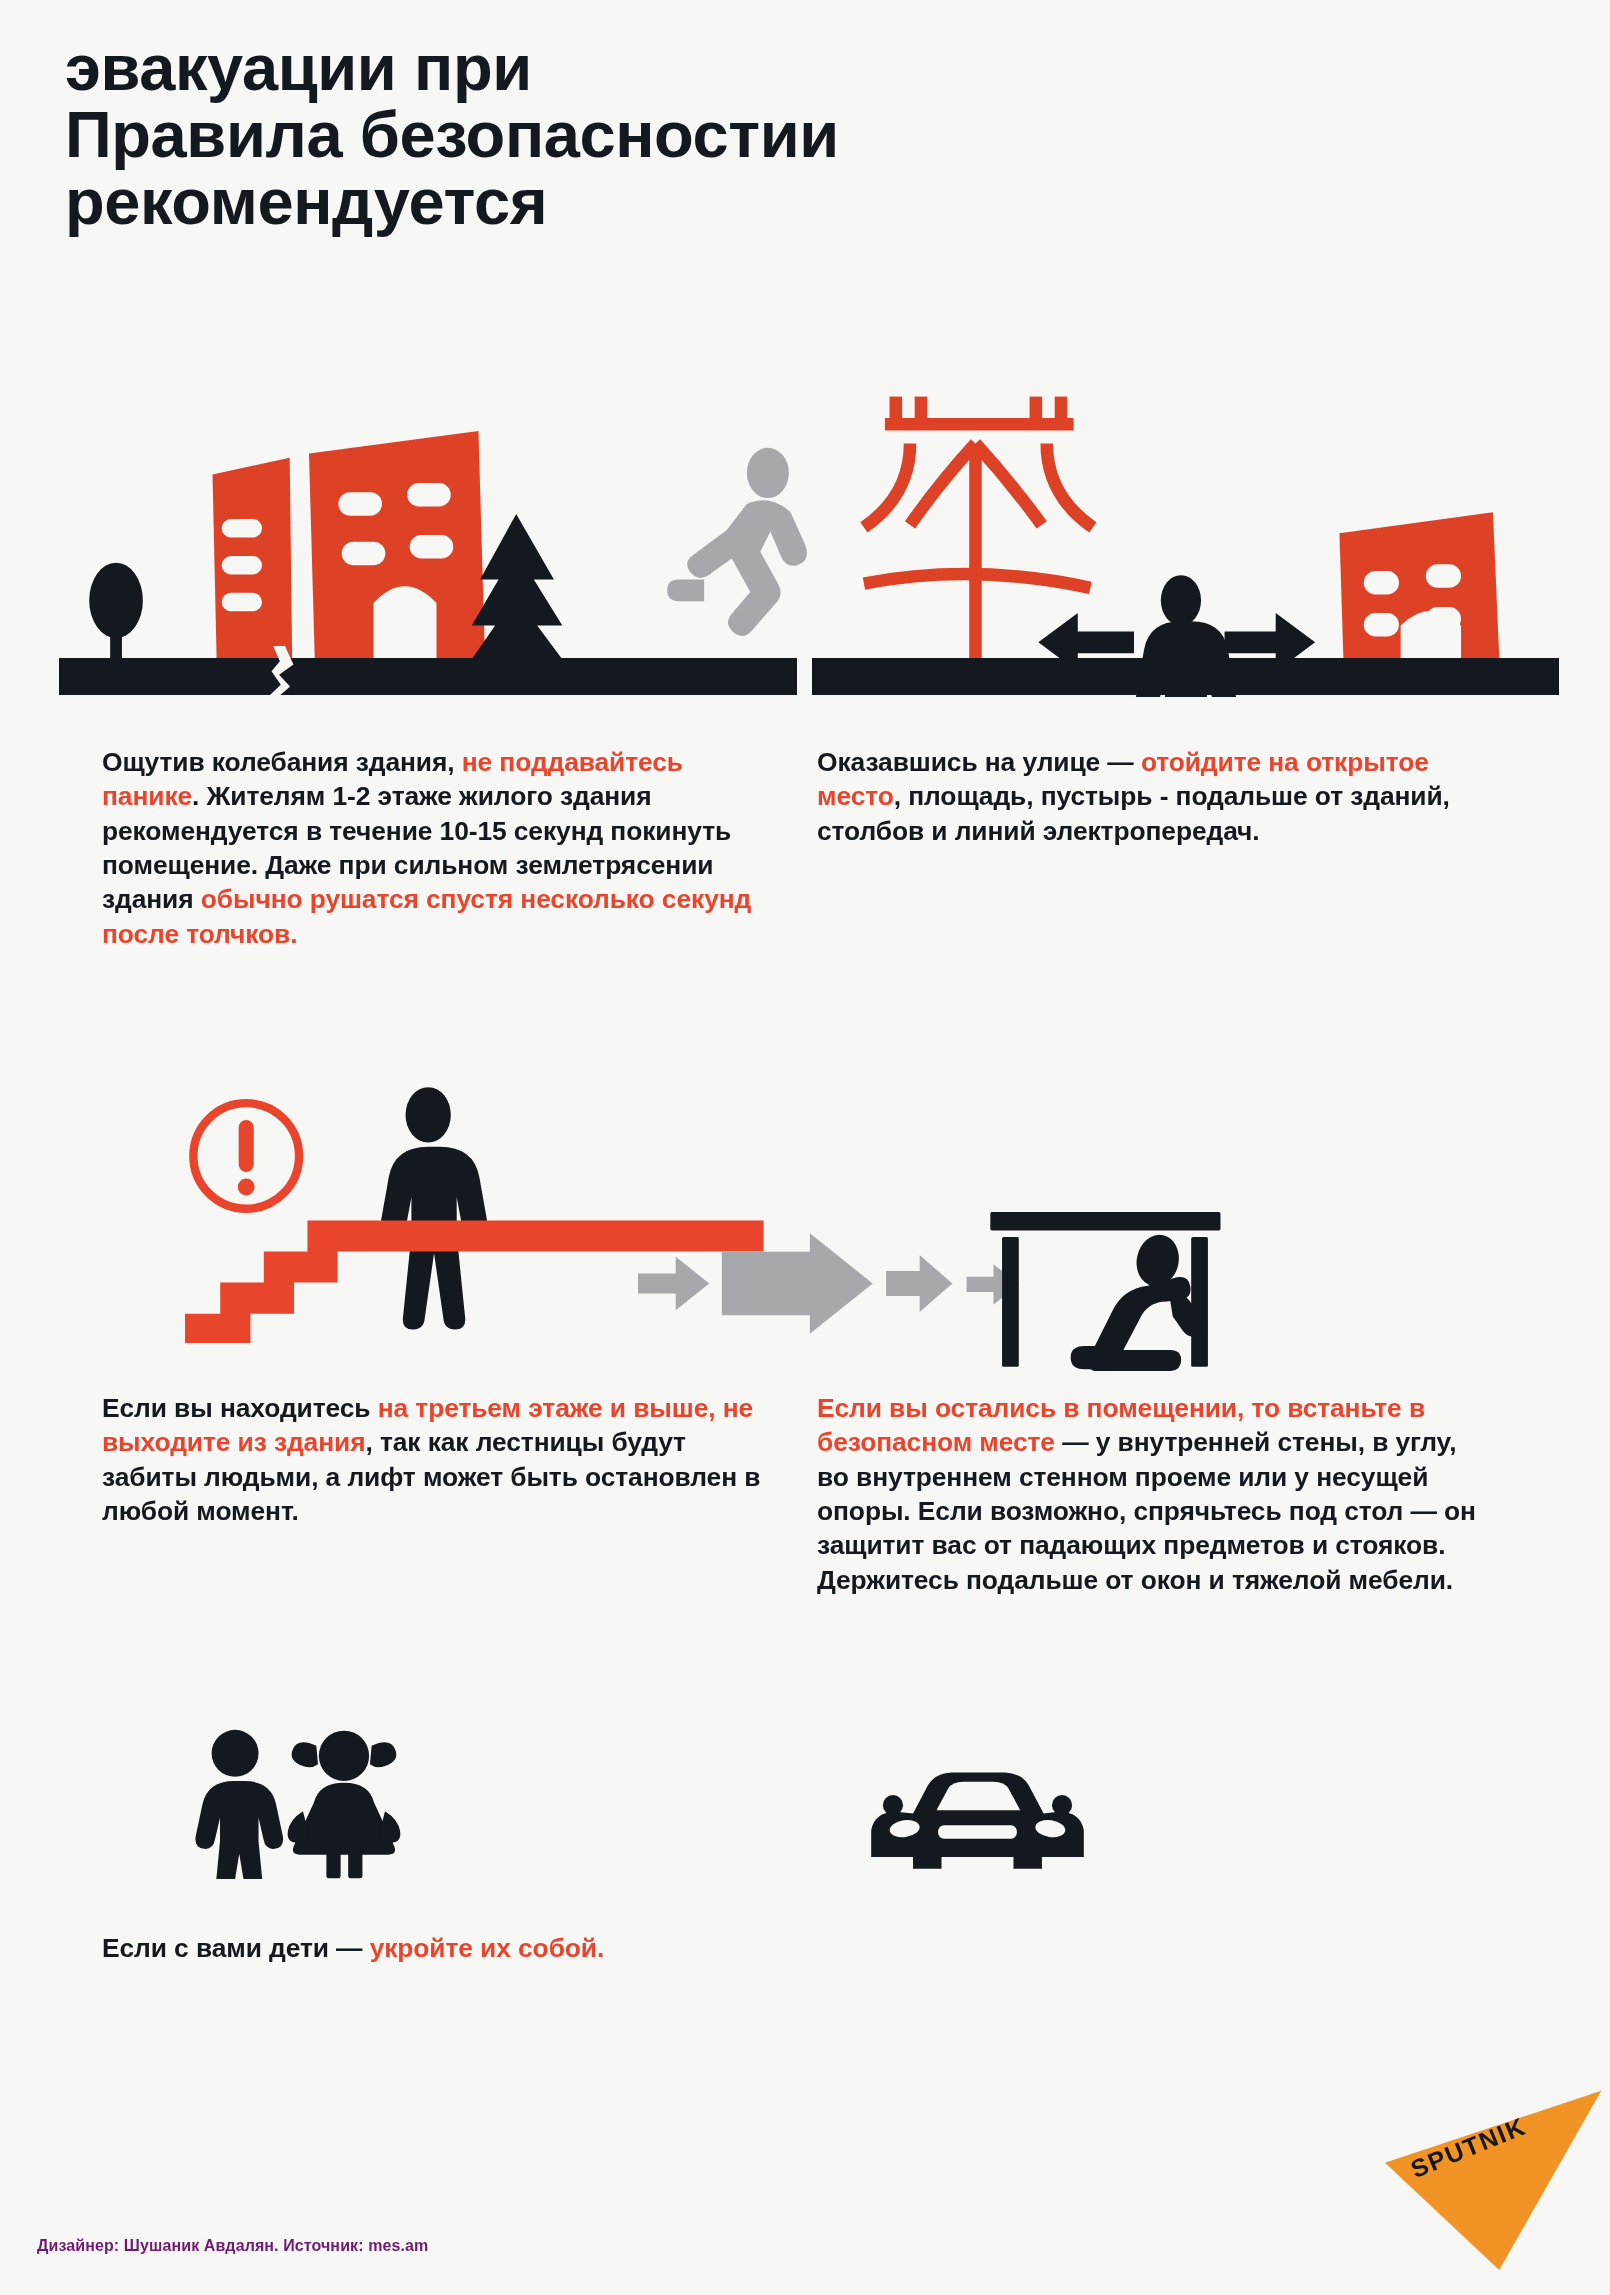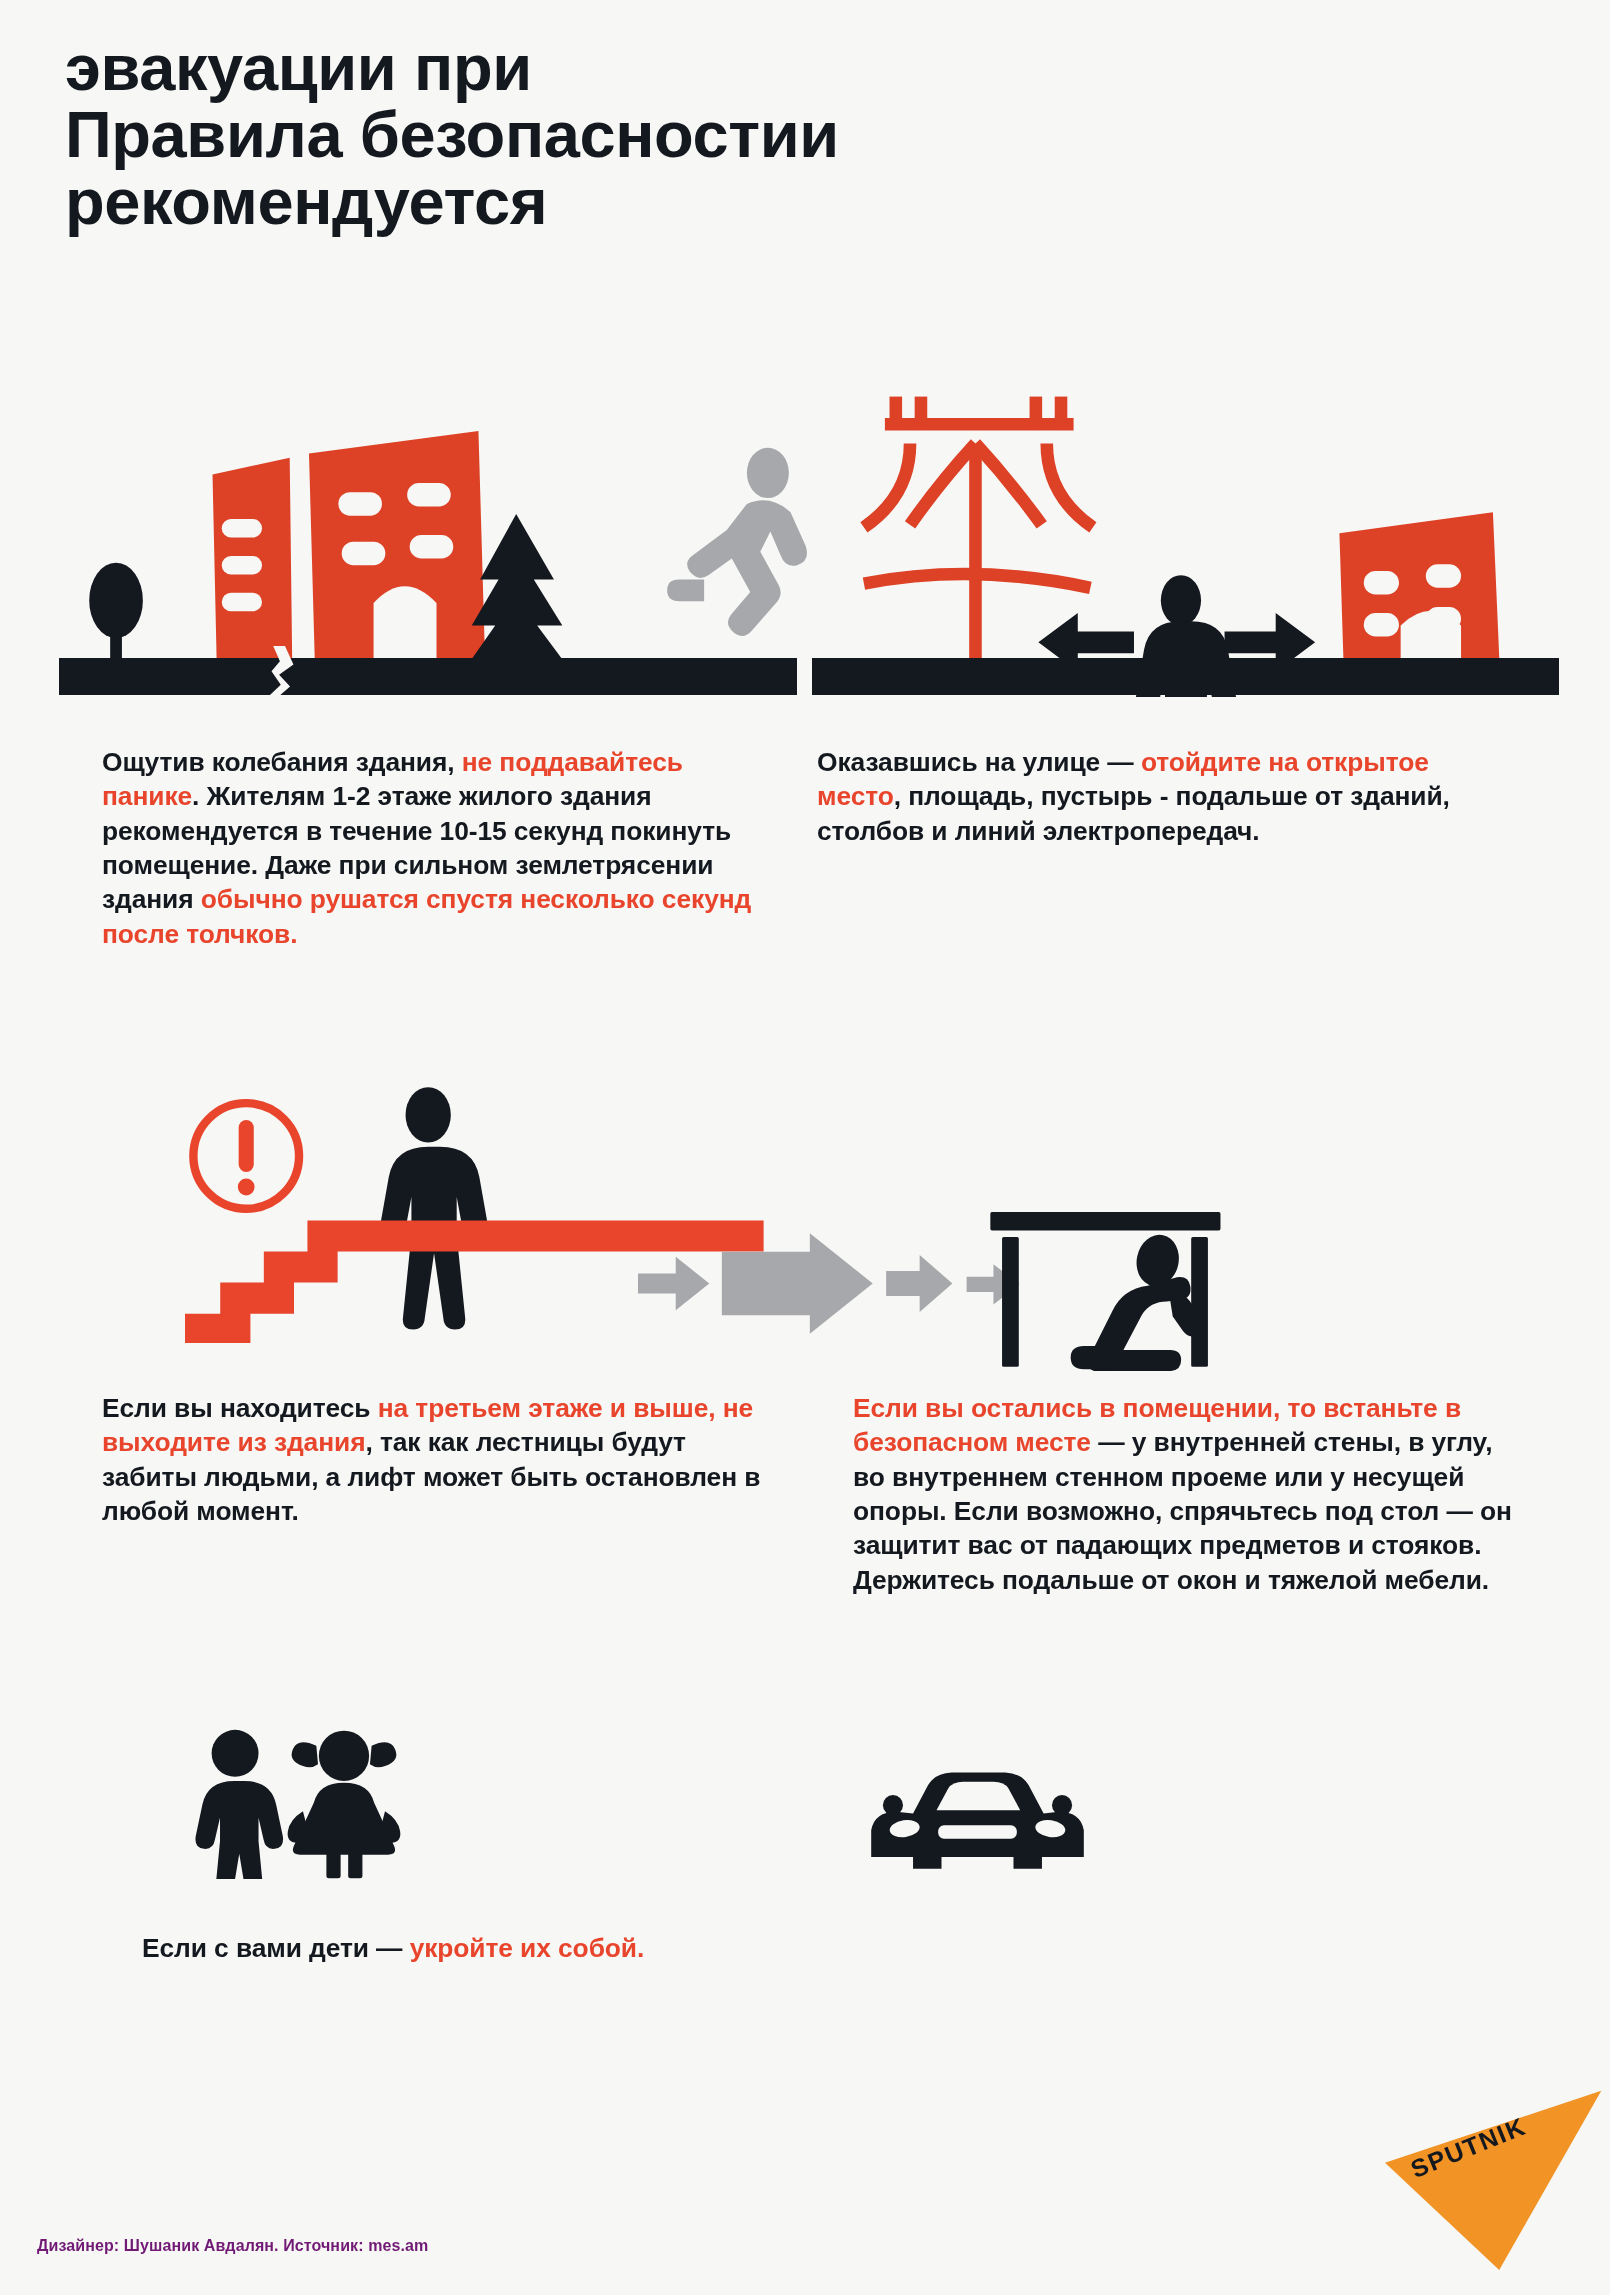--- a/index.html
+++ b/index.html
@@ -244,21 +244,21 @@
     </g>
     <g fill="#14181f">
       <ellipse cx="200" cy="58" rx="25" ry="31" transform="rotate(12 200 58)"></ellipse>
       <path d="M188 88 q-30 4 -42 30 l-28 56 q-6 12 6 16 l92 0 q12 -1 12 -13 q0 -12 -13 -12 l-56 0 l22 -42 q10 -16 30 -16 l16 -2 q14 -2 12 -16 q-2 -13 -16 -11 z"></path>
       <path d="M214 100 q14 -6 24 6 l14 20 q8 12 -3 20 q-11 7 -19 -4 l-12 -17 z"></path>
       <path d="M112 160 q-16 0 -16 14 q0 14 16 14 l30 0 l0 -28 z"></path>
     </g>
   </svg>
 
   <p class="tblock col-l" style="top:1391px;"><span>Если вы находитесь </span><span class="r">на третьем этаже и выше, не выходите из здания</span><span>, так как лестницы будут забиты людьми, а лифт может быть остановлен в любой момент.</span></p>
-  <p class="tblock col-r" style="top:1391px;margin-left:36px;"><span class="r">Если вы остались в помещении, то встаньте в безопасном месте</span><span> — у внутренней стены, в углу, во внутреннем стенном проеме или у несущей опоры. Если возможно, спрячьтесь под стол — он защитит вас от падающих предметов и стояков. Держитесь подальше от окон и тяжелой мебели.</span></p>
+  <p class="tblock col-r" style="top:1391px;"><span class="r">Если вы остались в помещении, то встаньте в безопасном месте</span><span> — у внутренней стены, в углу, во внутреннем стенном проеме или у несущей опоры. Если возможно, спрячьтесь под стол — он защитит вас от падающих предметов и стояков. Держитесь подальше от окон и тяжелой мебели.</span></p>
 
   <svg class="art" style="left:189px; top:1724px;" width="222" height="155" viewBox="0 0 265 185">
     <g fill="#14181f">
       <circle cx="55" cy="35" r="28"></circle>
       <path d="M55 68 q-32 0 -38 28 l-8 38 q-2 14 10 15 q11 1 13 -11 l6 -26 l0 28 l-6 62 q-1 12 10 12 q10 0 11 -11 l8 -48 l8 48 q1 11 11 11 q11 0 10 -12 l-6 -62 l0 -28 l6 26 q2 12 13 11 q12 -1 10 -15 l-8 -38 q-6 -28 -38 -28 z" transform="translate(-1,0)"></path>
     </g>
     <g fill="#14181f">
       <circle cx="185" cy="38" r="30"></circle>
       <path d="M152 26 q-22 -10 -28 4 q-6 14 12 20 q10 4 18 -2 z"></path>
       <path d="M218 26 q22 -10 28 4 q6 14 -12 20 q-10 4 -18 -2 z"></path>
@@ -275,21 +275,21 @@
       <path d="M58 52 L76 18 Q84 4 104 3 L168 3 Q188 4 196 18 L214 52 L232 50 Q258 50 262 72 L262 104 L212 104 L212 118 L178 118 L178 104 L92 104 L92 118 L58 118 L58 104 L8 104 L8 72 Q12 50 38 50 Z"></path>
       <path d="M86 48 L100 22 Q105 14 118 14 L154 14 Q167 14 172 22 L186 48 Z" fill="#f7f7f5"></path>
       <ellipse cx="48" cy="70" rx="18" ry="10" fill="#f7f7f5" transform="rotate(-8 48 70)"></ellipse>
       <ellipse cx="222" cy="70" rx="18" ry="10" fill="#f7f7f5" transform="rotate(8 222 70)"></ellipse>
       <rect x="88" y="66" width="94" height="16" rx="7" fill="#f7f7f5"></rect>
       <circle cx="34" cy="42" r="12"></circle>
       <circle cx="236" cy="42" r="12"></circle>
     </g>
   </svg>
 
-  <p class="tblock col-l" style="top:1931px;margin-left:40px;"><span>Если с вами дети — </span><span class="r">укройте их собой.</span></p>
+  <p class="tblock col-l" style="top:1931px;"><span>Если с вами дети — </span><span class="r">укройте их собой.</span></p>
 
   <div class="sputnik-wrap">
     <div class="sputnik-tri"></div>
     <div class="sputnik-txt">SPUTNIK</div>
   </div>
   <div class="credit">Дизайнер: Шушаник Авдалян. Источник: mes.am</div>
 
 </div>
 
 

